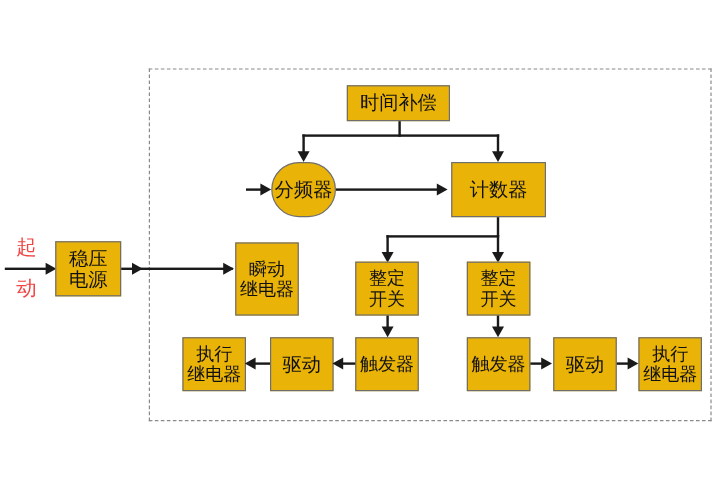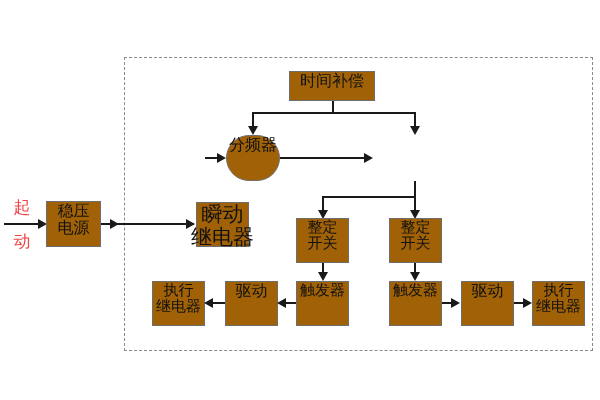--- a/index.html
+++ b/index.html
@@ -17,24 +17,25 @@
     border:1.5px dashed #8a8a8a;
     background:transparent;
     box-sizing:border-box;
   }
 
   
   .box{
     position:absolute;
     box-sizing:border-box;
     border:1.4px solid #6e6e6e;
-    background:#a16207;
+    background:#eab308;
     display:flex;
     flex-direction:column;
     align-items:center;
+    justify-content:center;
     color:#111111;
     line-height:1.08;
     letter-spacing:0px;
     text-align:center;
     font-weight:400;
   }
   .box span{display:block;white-space:nowrap;}
 
   
   .freelabel{
@@ -111,29 +112,32 @@
   <div class="hline" style="left:205px;top:157px;width:14px;"></div>
   <div class="arrow-r" style="left:217px;top:153px;"></div>
 
   <div class="box" style="left:226px;top:135px;width:54px;height:46px;font-size:16px;border-radius:23px;">
     <span>分频器</span>
   </div>
 
   <div class="hline" style="left:280px;top:157px;width:86px;"></div>
   <div class="arrow-r" style="left:364px;top:153px;"></div>
 
+  <div class="box" style="left:376px;top:135px;width:79px;height:46px;font-size:16px;">
+    <span>计数器</span>
+  </div>
 
   <div class="vline" style="left:414px;top:181px;height:16px;"></div>
   <div class="hline" style="left:322px;top:196px;width:94px;"></div>
   <div class="vline" style="left:322px;top:196px;height:16px;"></div>
   <div class="arrow-d" style="left:318px;top:210px;"></div>
   <div class="vline" style="left:414px;top:196px;height:16px;"></div>
   <div class="arrow-d" style="left:410px;top:210px;"></div>
 
-  <div class="box" style="left:196px;top:202px;width:53px;height:45px;font-size:21px;">
+  <div class="box" style="left:196px;top:202px;width:53px;height:61px;font-size:15px;">
     <span>瞬动</span>
     <span>继电器</span>
   </div>
 
   <div class="box" style="left:296px;top:218px;width:53px;height:45px;font-size:15px;">
     <span>整定</span>
     <span>开关</span>
   </div>
 
   <div class="box" style="left:389px;top:218px;width:53px;height:45px;font-size:15px;">

